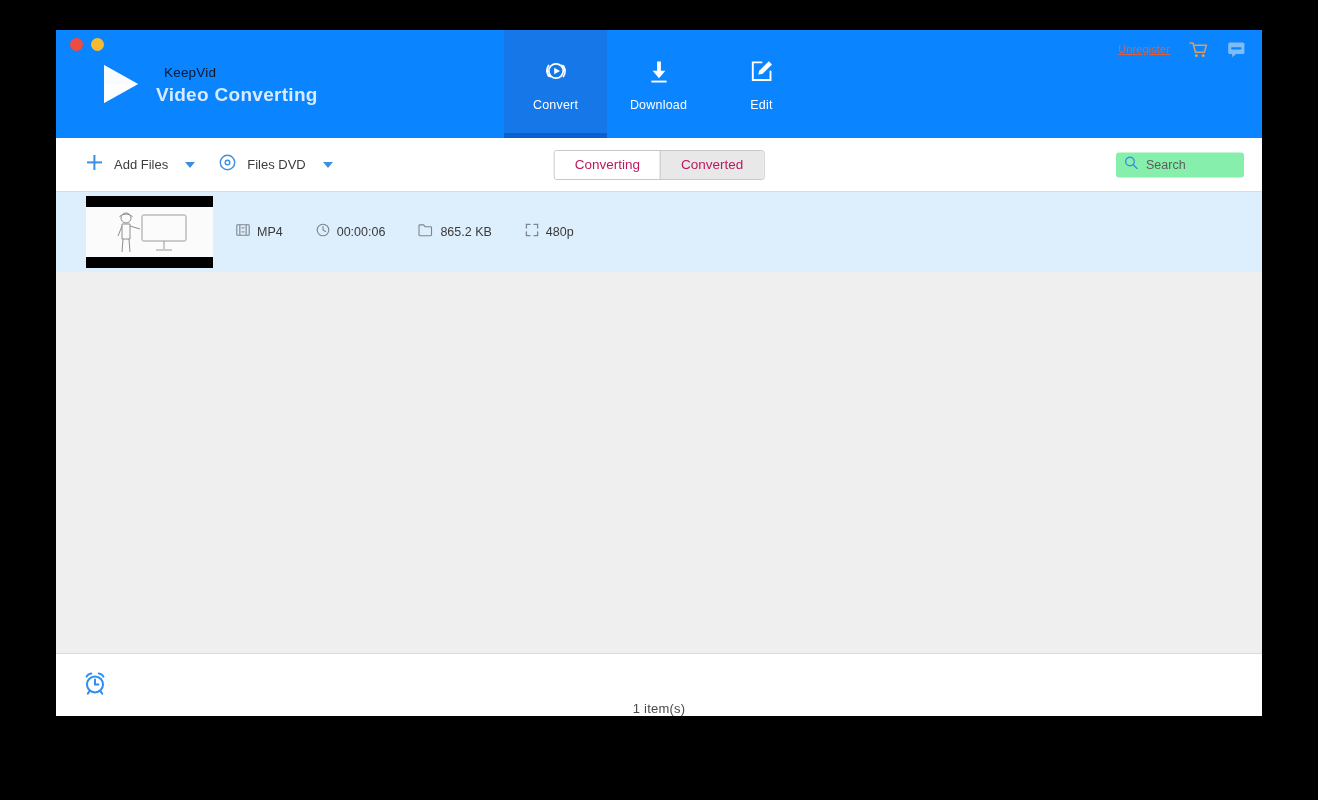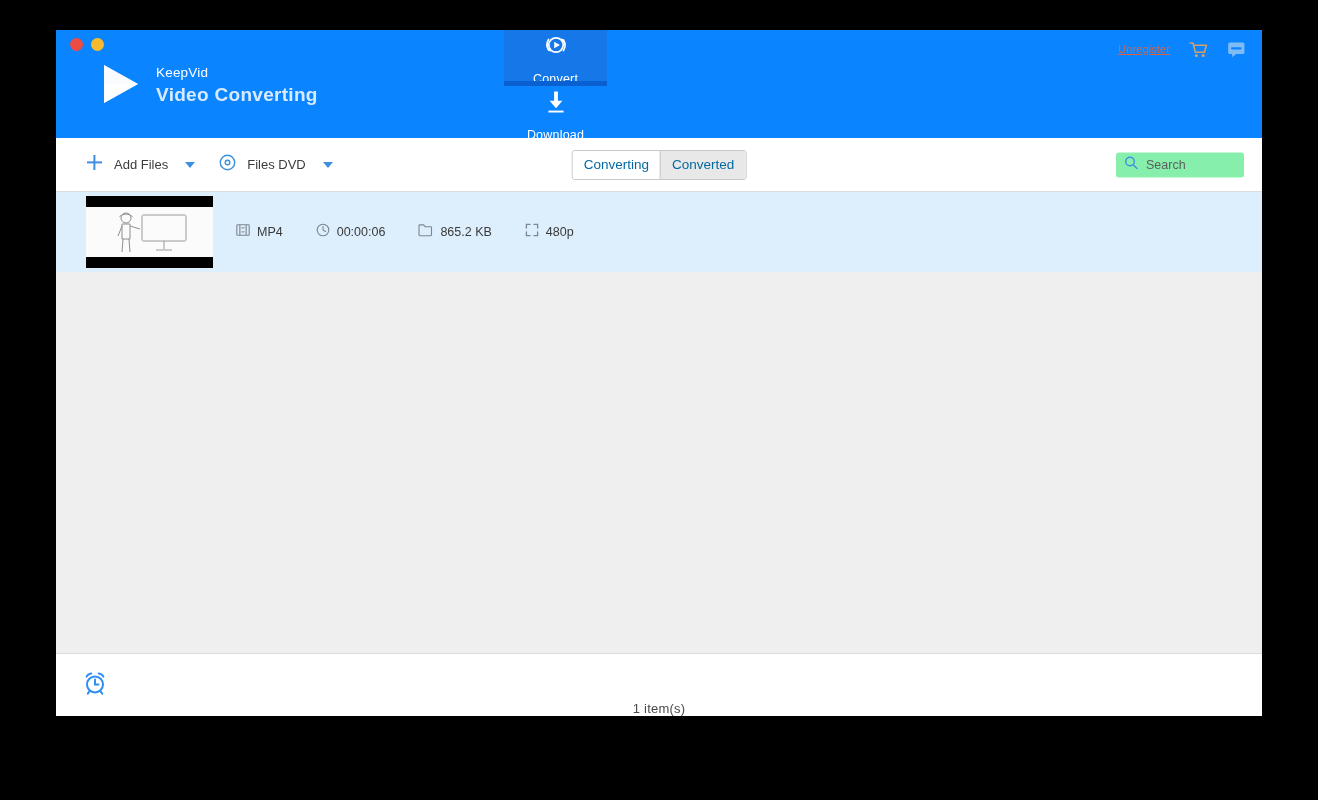--- a/index.html
+++ b/index.html
@@ -49,40 +49,40 @@
     left: 45px;
     top: 32px;
     display: flex;
     align-items: center;
     gap: 13px;
   }
   #brand-logo { width: 42px; height: 44px; flex: 0 0 auto; }
   #brand-text { line-height: 1; padding-top: 2px; }
   #brand-sub {
     font-size: 13.5px;
-    color: #ffffff;
+    color: #0f172a;
     letter-spacing: .2px;
     margin-bottom: 5px;
+    margin-left: 8px;
   }
   #brand-title {
     font-size: 19px;
     font-weight: bold;
     color: #d8eaff;
     letter-spacing: .3px;
   }
 
   
   #nav-tabs {
     position: absolute;
     left: 448px;
     top: 0;
     height: 108px;
     display: flex;
     align-items: stretch;
-    flex-direction: column;
   }
   .nav-tab {
     width: 103px;
     height: 108px;
     display: flex;
     flex-direction: column;
     align-items: center;
     justify-content: center;
     position: relative;
     cursor: pointer;
@@ -165,23 +165,23 @@
     display: flex;
     border: 1px solid #c8c8c8;
     border-radius: 3px;
     overflow: hidden;
     height: 30px;
   }
   .seg-btn {
     display: flex;
     align-items: center;
     justify-content: center;
-    padding: 0 11px;
+    padding: 0 20px;
     font-size: 13.5px;
-    color: #0369a1;
+    color: #be185d;
     cursor: pointer;
     background: #e8e8e8;
   }
   .seg-btn.active { background: #ffffff; }
   .seg-btn + .seg-btn { border-left: 1px solid #c8c8c8; }
 
   #search-box {
     position: absolute;
     right: 18px;
     top: 50%;

